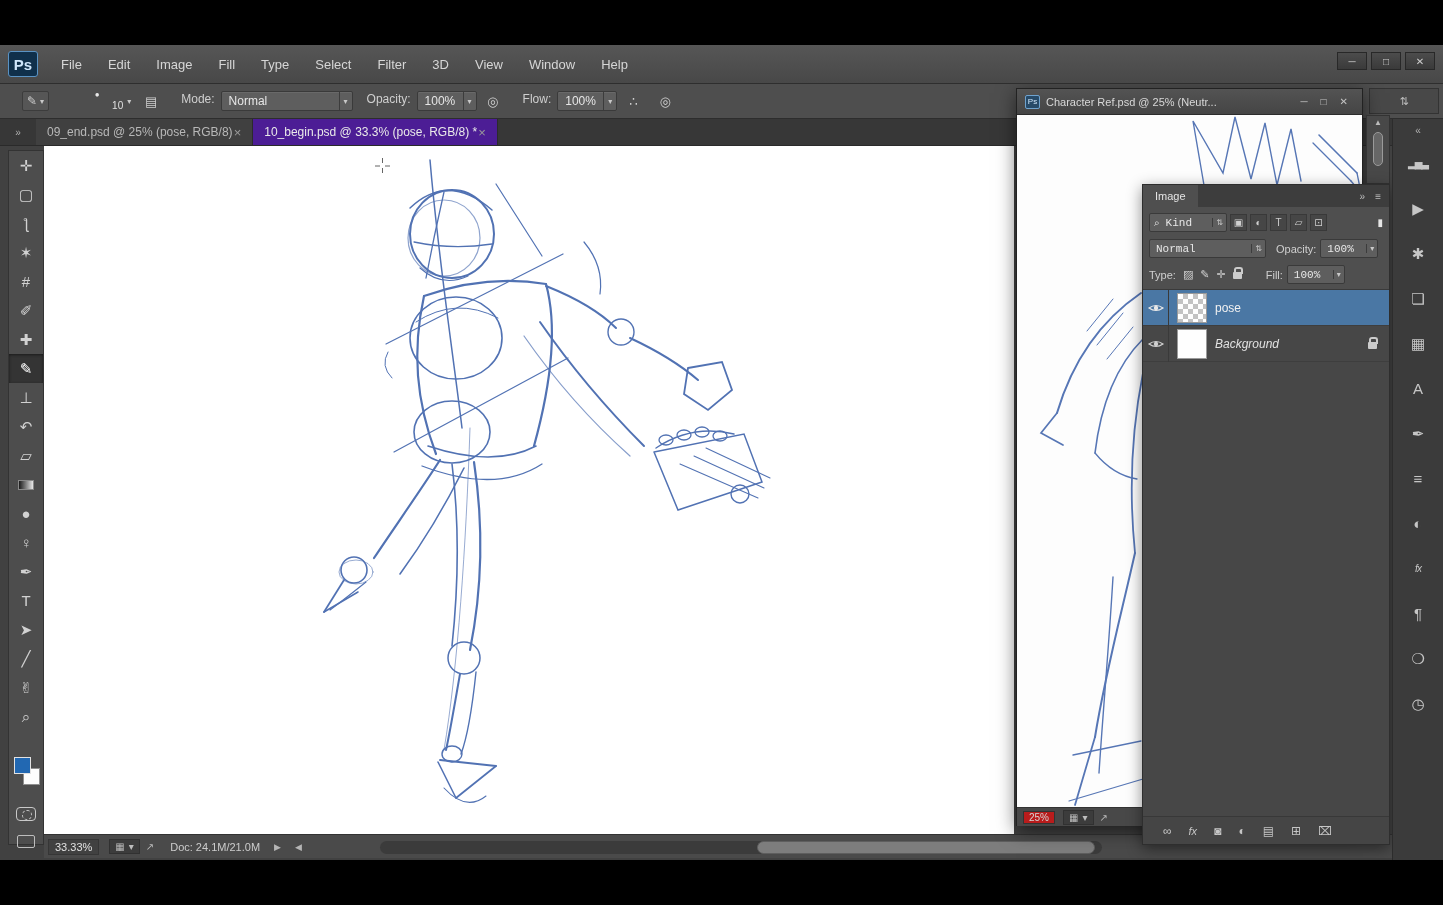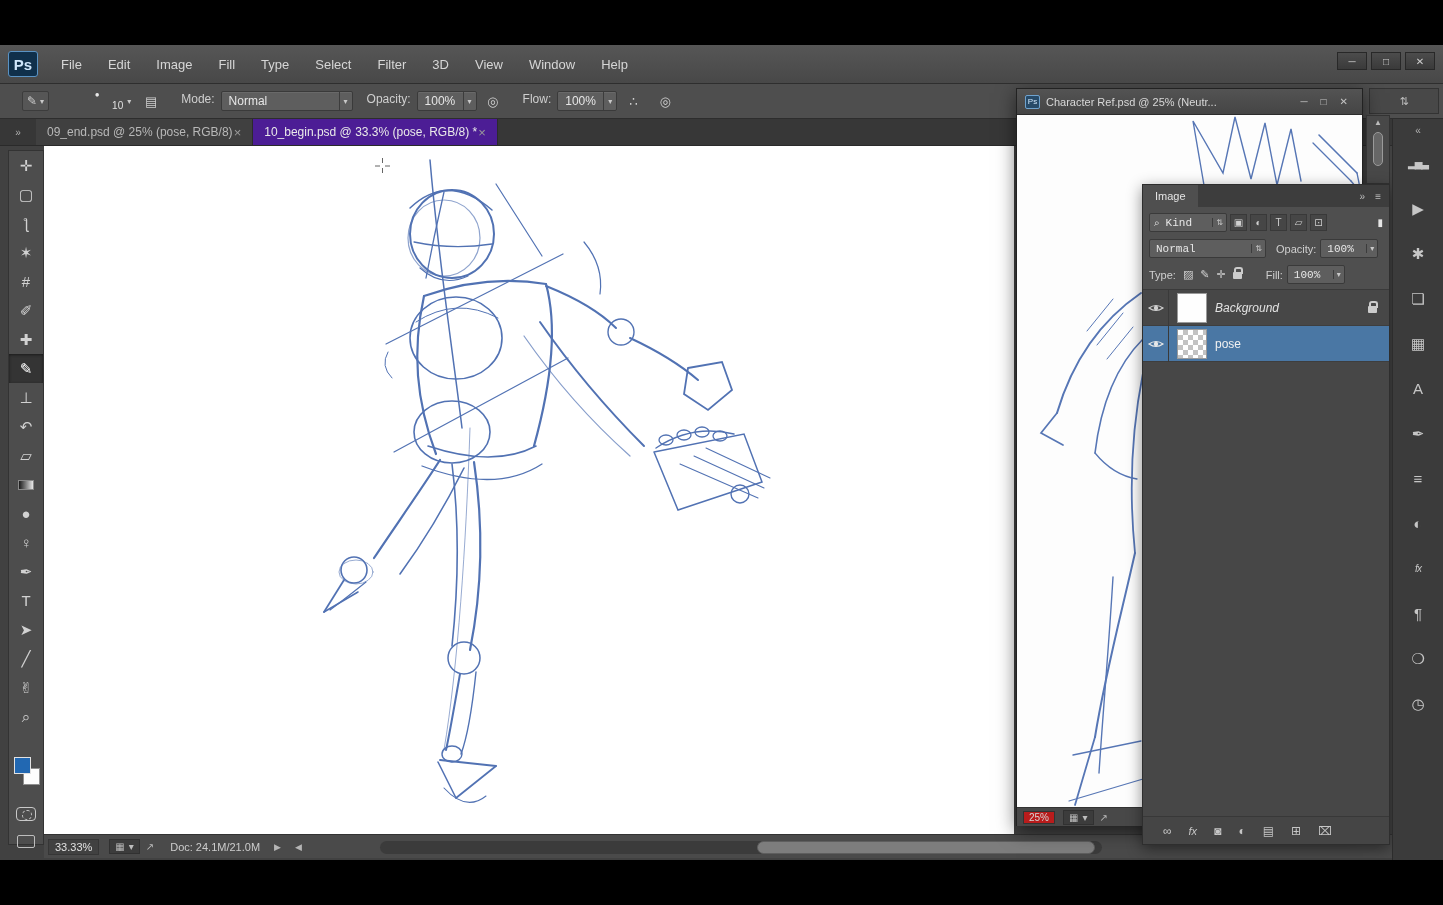--- a/index.html
+++ b/index.html
@@ -472,40 +472,40 @@
         <span class="lock-ic">✛</span>
         <span class="lock-ic"><span class="padlock"></span></span>
         <span style="margin-left:24px;">Fill:</span>
         <div class="lp-field" style="width:58px; margin-left:4px;">
           <span class="val">100%</span>
           <span class="arrow">▾</span>
         </div>
       </div>
     </div>
     <div class="lp-list">
+      <div class="layer-row selected">
+        <span class="eye-cell">
+          <svg class="eye" viewBox="0 0 16 10" width="16" height="10">
+            <path d="M1,5 Q8,0 15,5 Q8,10 1,5 Z" fill="none" stroke="#e8e8e8" stroke-width="1.2"></path>
+            <circle cx="8" cy="5" r="2.2" fill="#e8e8e8"></circle>
+          </svg>
+        </span>
+        <span class="thumb checker"></span>
+        <span class="layer-name">pose</span>
+      </div>
       <div class="layer-row">
         <span class="eye-cell">
           <svg class="eye" viewBox="0 0 16 10" width="16" height="10">
             <path d="M1,5 Q8,0 15,5 Q8,10 1,5 Z" fill="none" stroke="#d0d0d0" stroke-width="1.2"></path>
             <circle cx="8" cy="5" r="2.2" fill="#d0d0d0"></circle>
           </svg>
         </span>
         <span class="thumb white"></span>
         <span class="layer-name bgname">Background</span>
         <span class="row-lock"><span class="padlock"></span></span>
-      </div>
-      <div class="layer-row selected">
-        <span class="eye-cell">
-          <svg class="eye" viewBox="0 0 16 10" width="16" height="10">
-            <path d="M1,5 Q8,0 15,5 Q8,10 1,5 Z" fill="none" stroke="#e8e8e8" stroke-width="1.2"></path>
-            <circle cx="8" cy="5" r="2.2" fill="#e8e8e8"></circle>
-          </svg>
-        </span>
-        <span class="thumb checker"></span>
-        <span class="layer-name">pose</span>
       </div>
     </div>
     <div class="lp-bottom">
       <span>∞</span>
       <span class="fx">fx</span>
       <span>◙</span>
       <span>◐</span>
       <span>▤</span>
       <span>⊞</span>
       <span>⌧</span>

